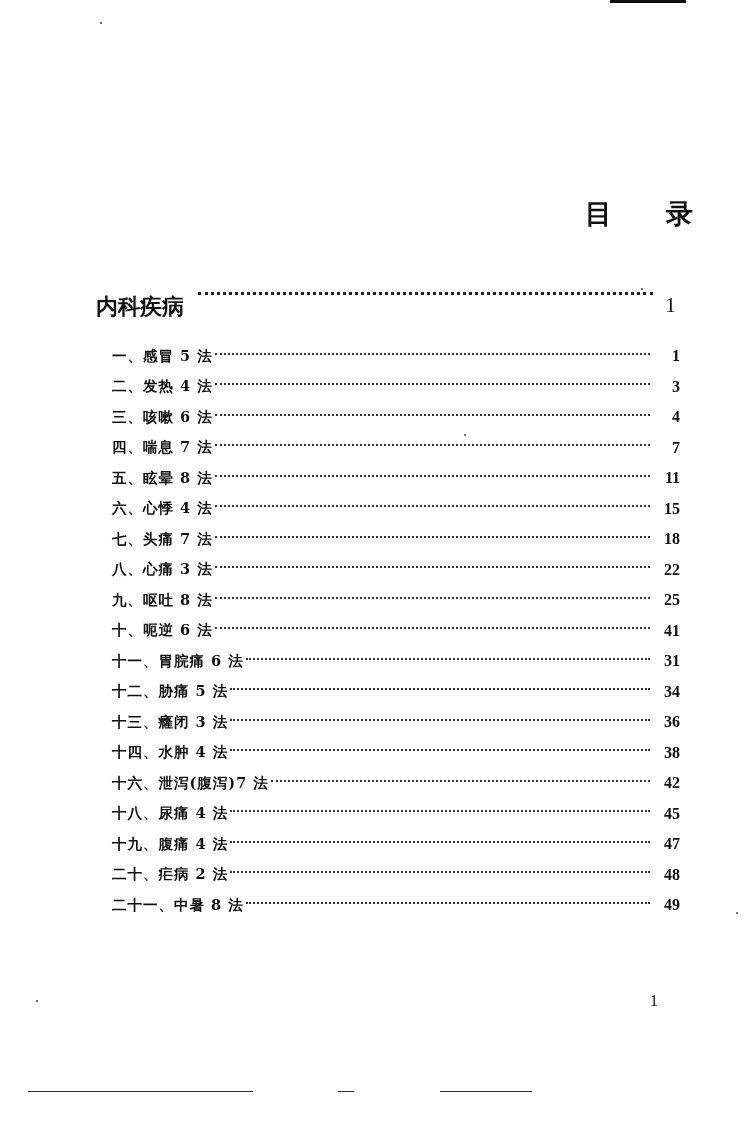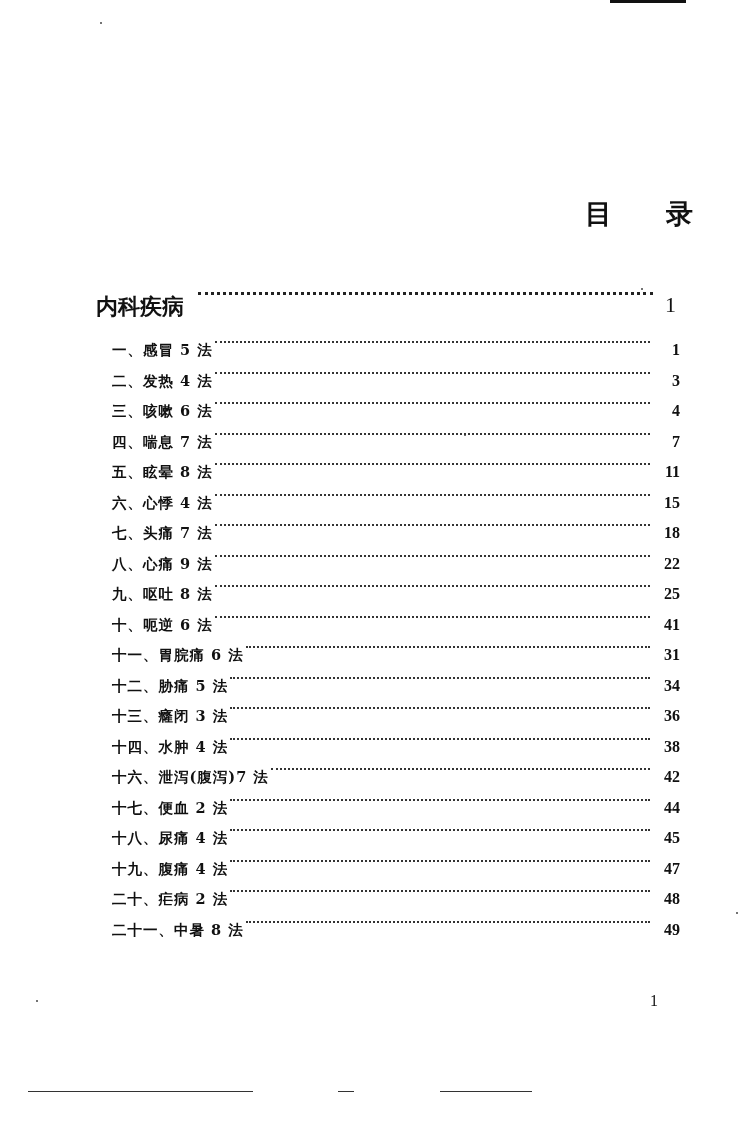--- a/index.html
+++ b/index.html
@@ -10,21 +10,21 @@
   .title { position:absolute; left:0; width:747px; top:196px; text-align:right;
            font-family:"DejaVu Sans","Liberation Sans",sans-serif; font-weight:bold;
            font-size:27px; letter-spacing:54px; padding-left:54px; box-sizing:border-box; }
   .section { position:absolute; left:96px; top:292px; width:580px; height:34px;
              display:flex; align-items:flex-start; }
   .section .label { font-family:"DejaVu Sans","Liberation Sans",sans-serif; font-weight:bold;
                     font-size:22px; white-space:nowrap; }
   .section .dots { flex:1; border-bottom:3px dotted #222; margin:0 12px 9px 14px; height:0; }
   .section .page { font-size:22px; font-family:"Liberation Serif",serif; }
   .toc { position:absolute; left:112px; top:341px; width:568px; }
-  .row { display:flex; align-items:flex-start; height:30.5px; font-size:14.5px; font-weight:bold; }
+  .row { display:flex; align-items:center; height:30.5px; font-size:14.5px; font-weight:bold; }
   .row .label { white-space:nowrap; letter-spacing:1px; }
   .row .dots { flex:1; border-bottom:2px dotted #333; margin:0 10px 5px 2px; height:0; }
   .row .page { min-width:20px; text-align:right; font-family:"Liberation Serif",serif; font-size:16px; }
   .folio { position:absolute; top:992px; left:650px; font-family:"Liberation Serif",serif; font-size:16px; }
   .scan-line { position:absolute; top:1091px; height:1px; background:#333; }
 </style>
 </head>
 <body>
 
 <div class="top-bar"></div>
@@ -74,21 +74,21 @@
       <span class="label">六、心悸 4 法</span>
       <span class="dots"></span>
       <span class="page">15</span>
     </div>
   <div class="row">
       <span class="label">七、头痛 7 法</span>
       <span class="dots"></span>
       <span class="page">18</span>
     </div>
   <div class="row">
-      <span class="label">八、心痛 9 法</span>
+      <span class="label">八、心痛 3 法</span>
       <span class="dots"></span>
       <span class="page">22</span>
     </div>
   <div class="row">
       <span class="label">九、呕吐 8 法</span>
       <span class="dots"></span>
       <span class="page">25</span>
     </div>
   <div class="row">
       <span class="label">十、呃逆 6 法</span>
@@ -114,25 +114,20 @@
       <span class="label">十四、水肿 4 法</span>
       <span class="dots"></span>
       <span class="page">38</span>
     </div>
   <div class="row">
       <span class="label">十六、泄泻(腹泻)7 法</span>
       <span class="dots"></span>
       <span class="page">42</span>
     </div>
   <div class="row">
-      <span class="label">十七、便血 2 法</span>
-      <span class="dots"></span>
-      <span class="page">44</span>
-    </div>
-  <div class="row">
       <span class="label">十八、尿痛 4 法</span>
       <span class="dots"></span>
       <span class="page">45</span>
     </div>
   <div class="row">
       <span class="label">十九、腹痛 4 法</span>
       <span class="dots"></span>
       <span class="page">47</span>
     </div>
   <div class="row">

